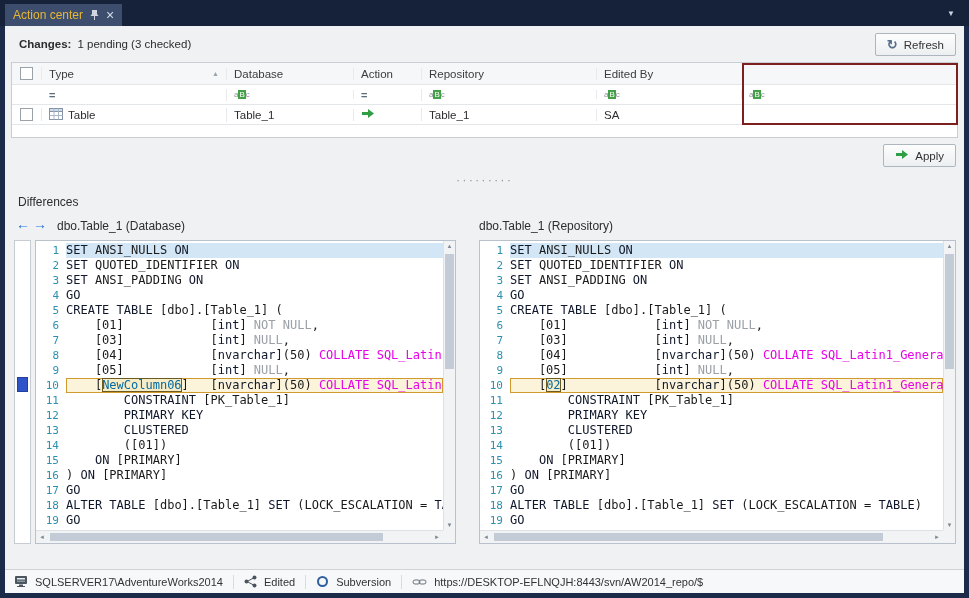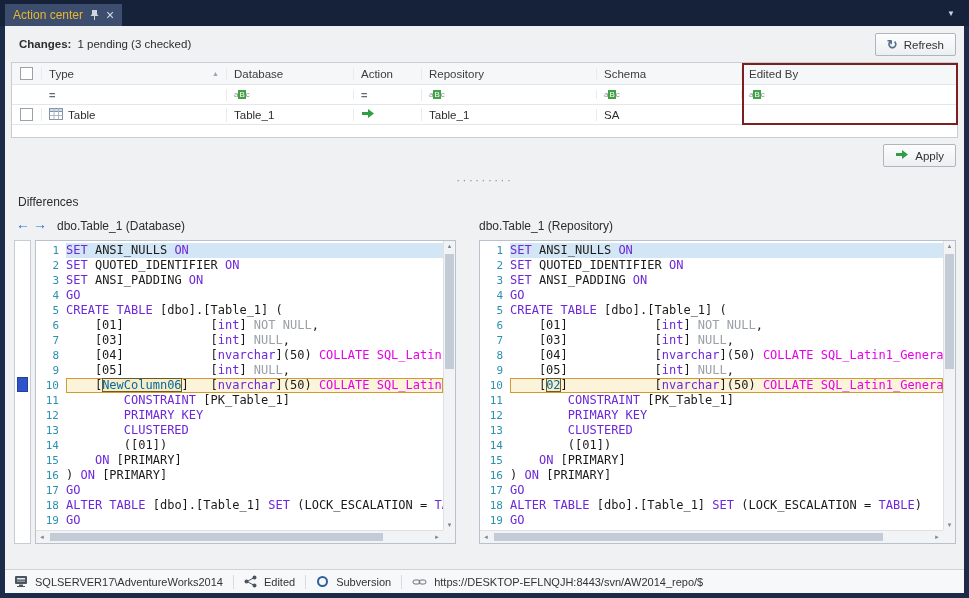--- a/index.html
+++ b/index.html
@@ -73,21 +73,21 @@
   .pane { position:absolute; top:52px; height:304px; background:#fff; border:1px solid #b9c2cc; }
   .pane-left  { left:30px;  width:421px; }
   .pane-right { left:474px; width:477px; }
   .codes { position:absolute; top:0; left:0; right:12px; bottom:13px; overflow:hidden; padding-top:2px; }
   .code-line { display:flex; height:15px; line-height:15px; white-space:pre;
                font-family:"DejaVu Sans Mono", monospace; font-size:12px; }
   .ln { flex:none; width:30px; text-align:right; padding-right:7px; color:#2b91af; font-size:11px; }
   .code { flex:auto; overflow:hidden; color:#1a1a1a; }
   .sel .code { background:#d3e6f6; }
   .hl  .code { background:#fcf4da; box-shadow:inset 0 0 0 1px #d09a2e; }
-  .t-k { color:#6d28d9; }
+  .t-k { color:#0f172a; }
   .t-p { color:#1a1a1a; }
   .t-g { color:#9aa0a6; }
   .t-m { color:#e800e8; }
   .t-b { color:#0369a1; background:#f6ecc8; box-shadow:inset 0 0 0 1px #6d5a20; }
   .vscroll { position:absolute; top:0; right:0; width:12px; bottom:13px; background:#f1f3f5; border-left:1px solid #dde1e5; }
   .vthumb { position:absolute; left:1px; right:1px; top:13px; height:115px; background:#c3cbd6; }
   .varr { position:absolute; left:0; right:0; text-align:center; font-size:6px; color:#7e8893; }
   .varr.up { top:2px; } .varr.dn { bottom:2px; }
   .hscroll { position:absolute; left:0; right:12px; bottom:0; height:13px; background:#f1f3f5; border-top:1px solid #dde1e5; }
   .hthumb { position:absolute; top:2px; bottom:2px; left:14px; right:60px; background:#c3cbd6; }
@@ -139,23 +139,20 @@
           <span class="sort">▲</span>
         </div>
         <div class="cell c2">
             <span class="hdrtxt">Database</span>
           </div>
         <div class="cell c3">
             <span class="hdrtxt">Action</span>
           </div>
         <div class="cell c4">
             <span class="hdrtxt">Repository</span>
-          </div>
-        <div class="cell c5">
-            <span class="hdrtxt">Schema</span>
           </div>
         <div class="cell c6">
             <span class="hdrtxt">Edited By</span>
           </div>
       </div>
       <div class="grow filter">
         <div class="cell c0"></div>
         <div class="cell c1">
             <span class="feq">=</span>
           </div>

